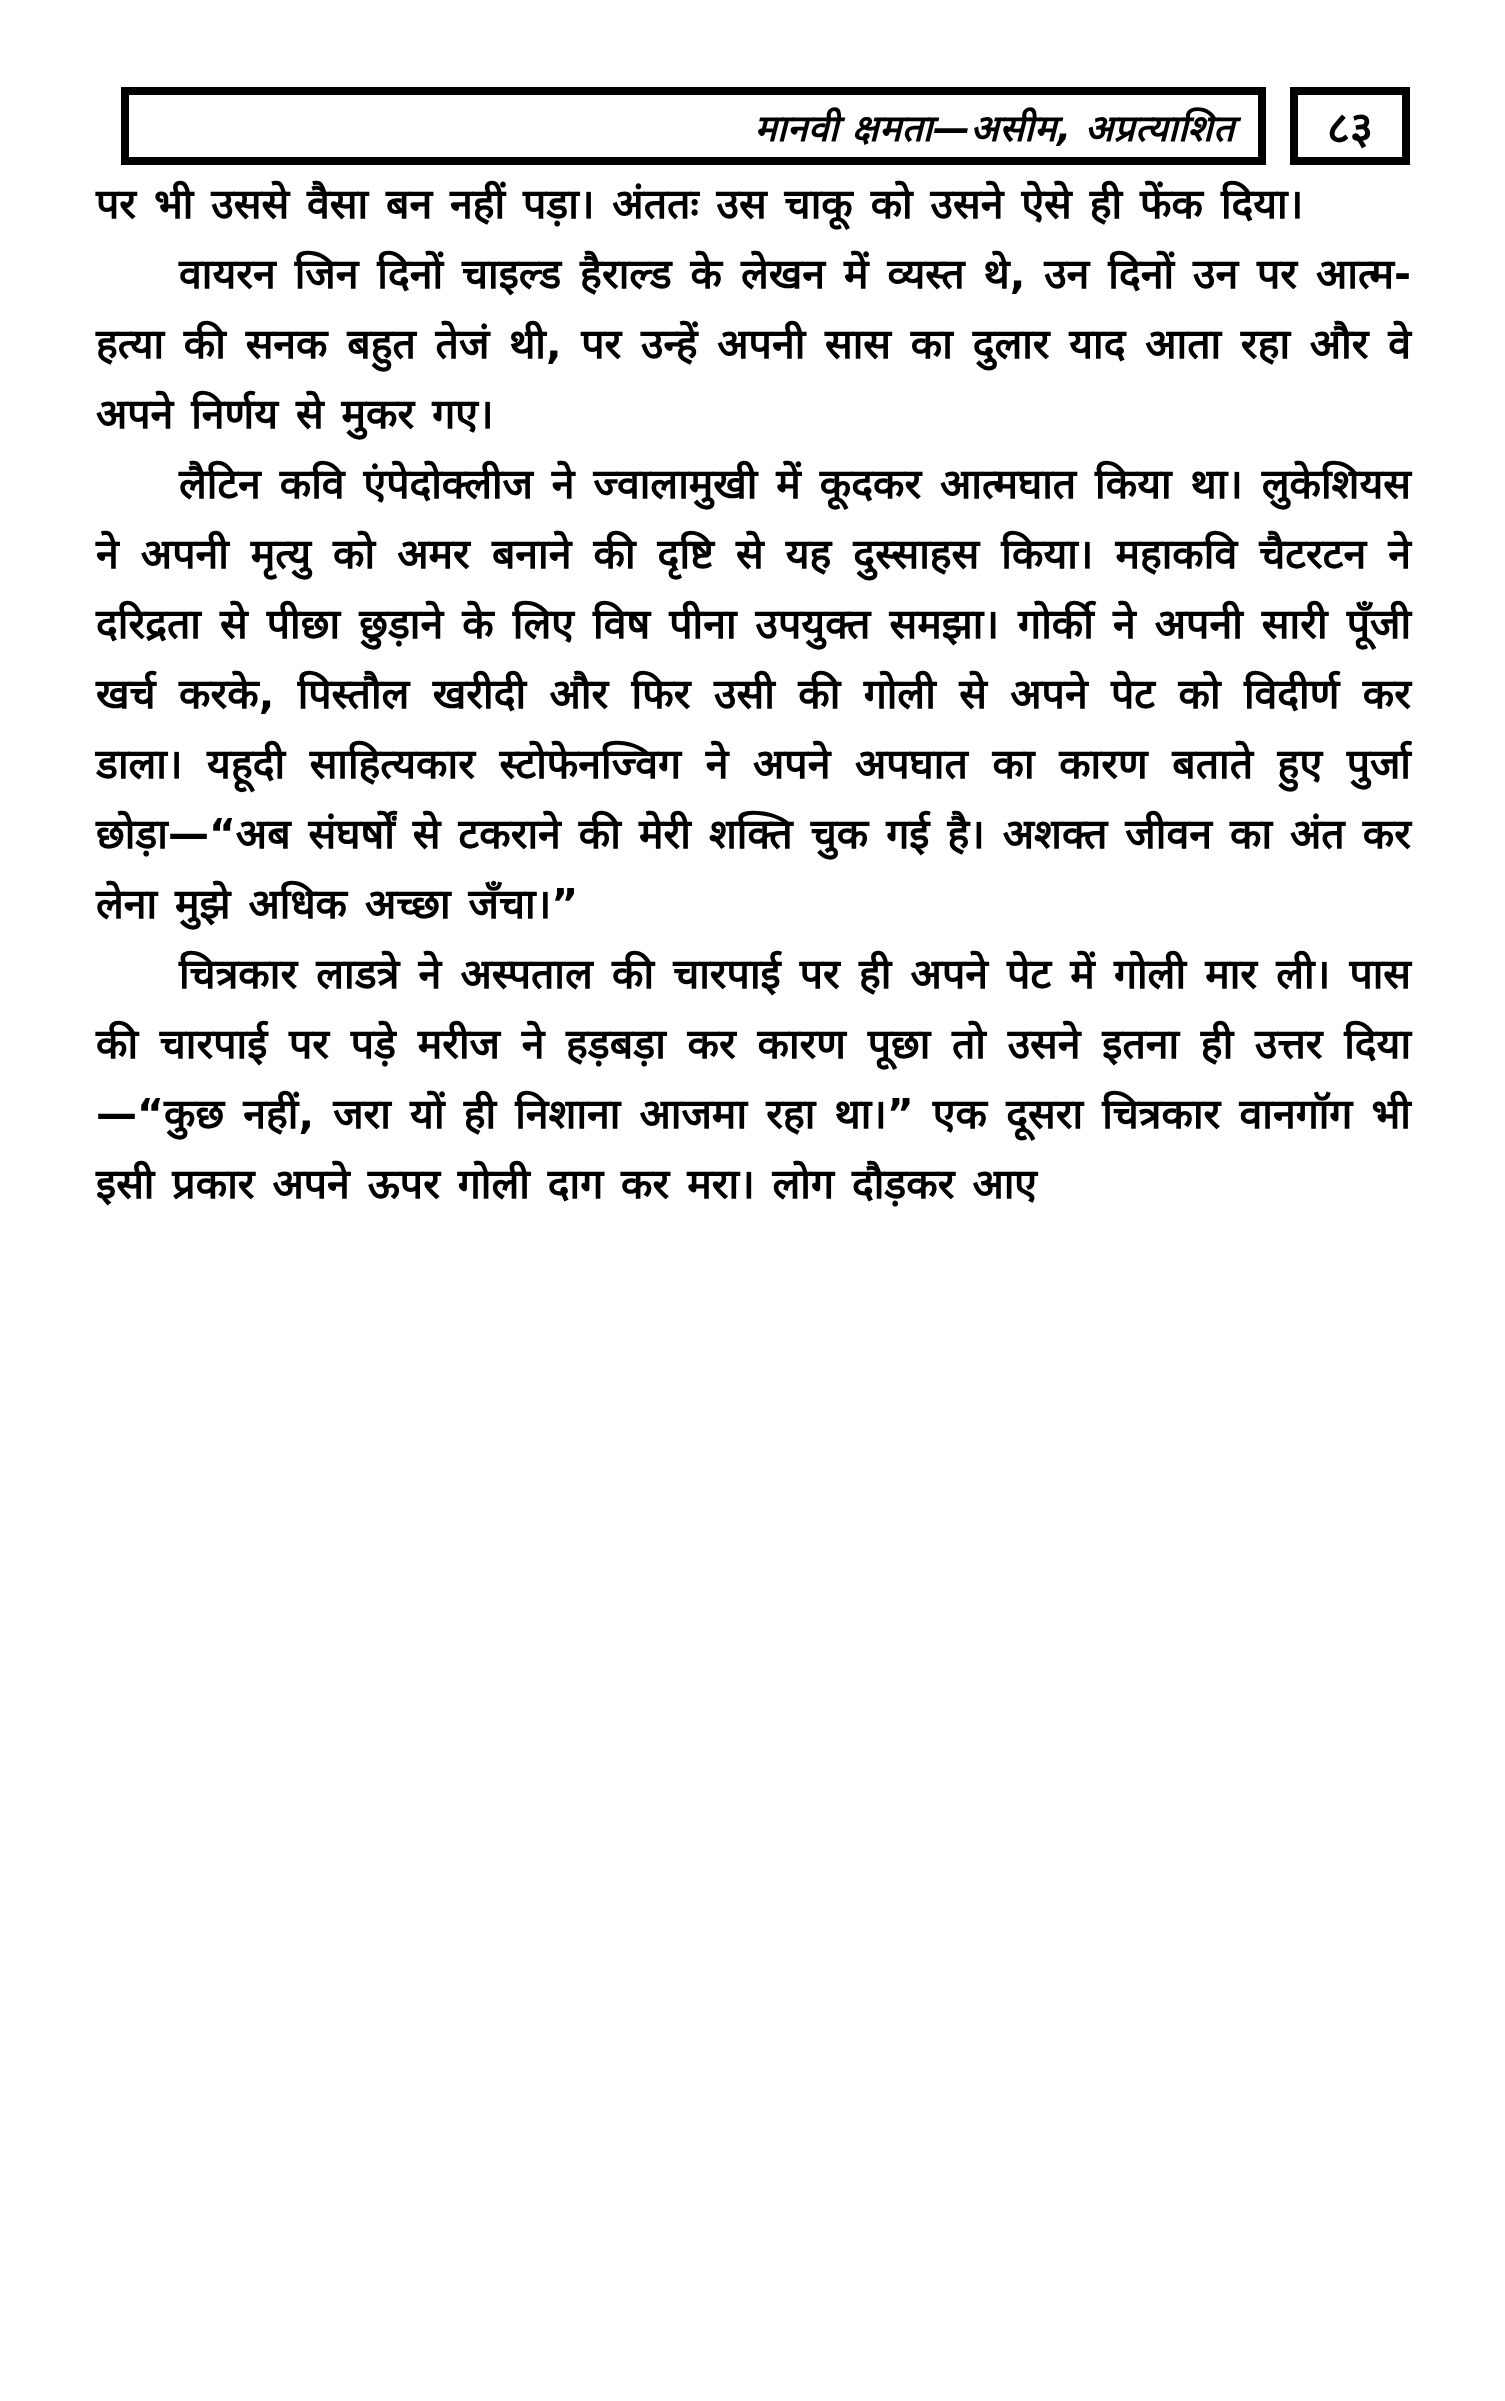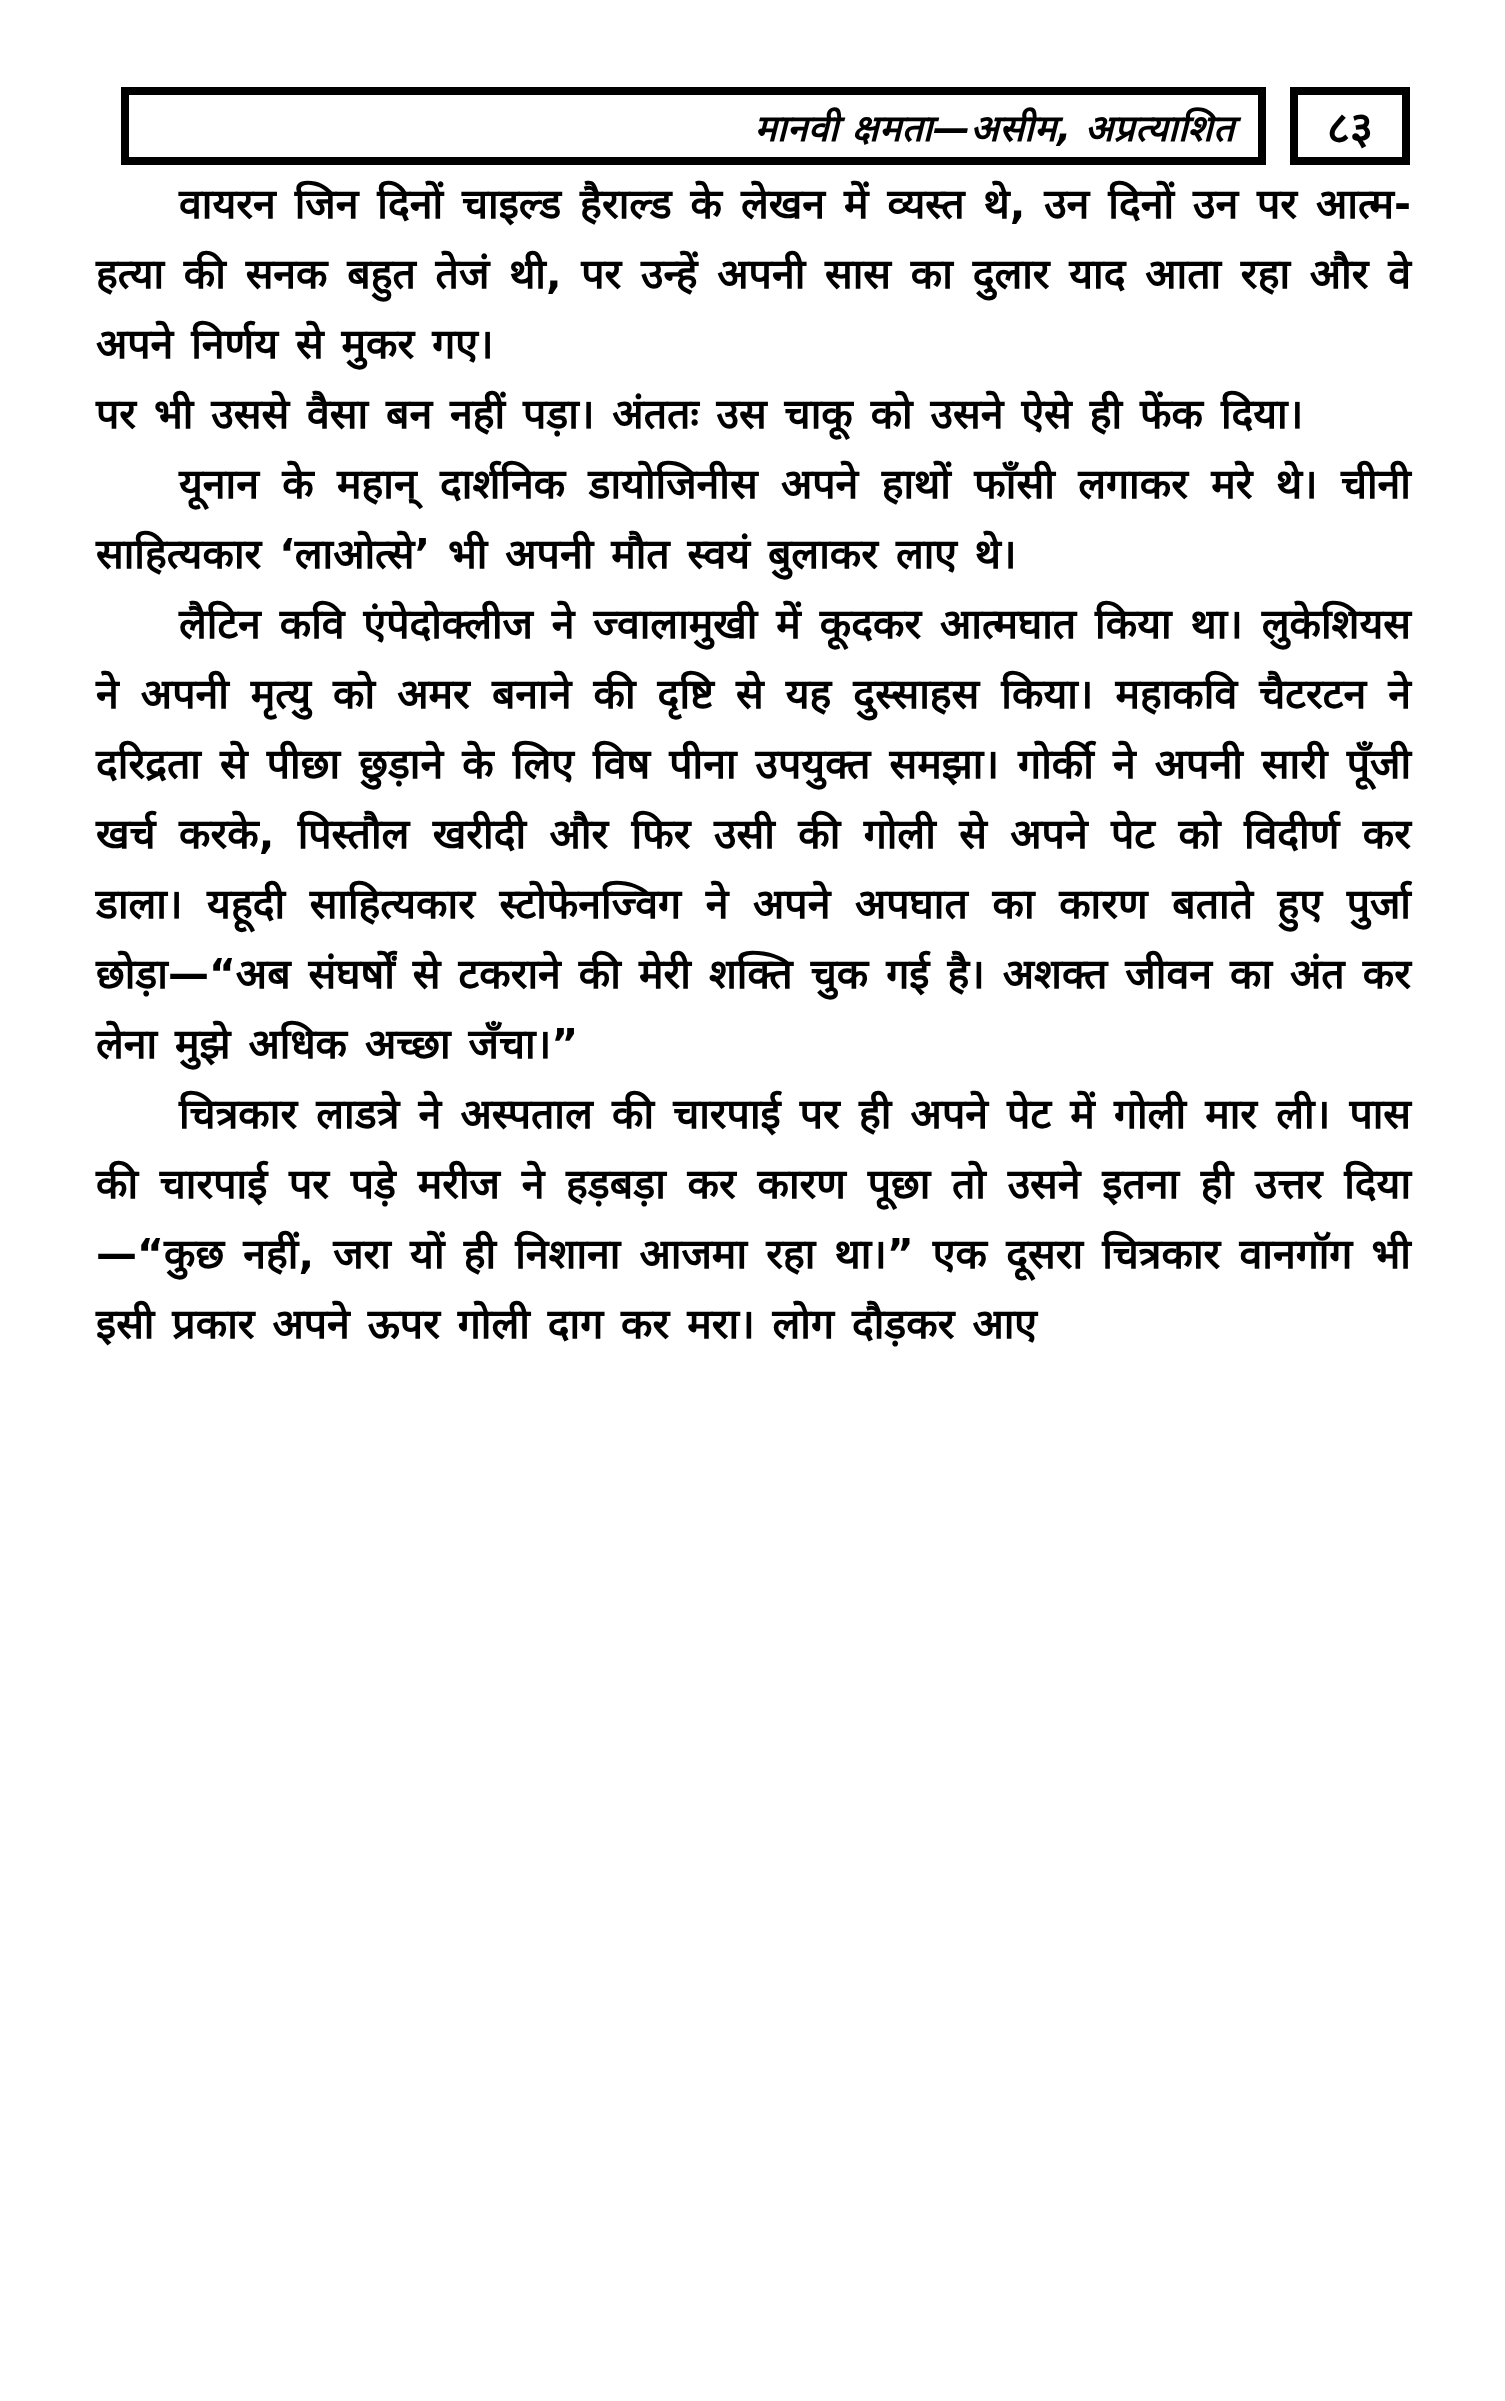--- a/index.html
+++ b/index.html
@@ -85,21 +85,20 @@
   <div class="header">
     <div class="title-box">
       <span class="title">मानवी क्षमता—असीम, अप्रत्याशित</span>
     </div>
     <div class="pageno-box">
       <span class="pageno">८३</span>
     </div>
   </div>
 
   <div class="body-text">
+    <p class="para no-indent">पर भी उससे वैसा बन नहीं पड़ा। अंततः उस चाकू को उसने ऐसे ही फेंक दिया।</p>
     <p class="para">वायरन जिन दिनों चाइल्ड हैराल्ड के लेखन में व्यस्त थे, उन दिनों उन पर आत्म-हत्या की सनक बहुत तेजं थी, पर उन्हें अपनी सास का दुलार याद आता रहा और वे अपने निर्णय से मुकर गए।</p>
-    <p class="para no-indent">पर भी उससे वैसा बन नहीं पड़ा। अंततः उस चाकू को उसने ऐसे ही फेंक दिया।</p>
-    <p class="para">यूनान के महान् दार्शनिक डायोजिनीस अपने हाथों फाँसी लगाकर मरे थे। चीनी साहित्यकार ‘लाओत्से’ भी अपनी मौत स्वयं बुलाकर लाए थे।</p>
     <p class="para">लैटिन कवि एंपेदोक्लीज ने ज्वालामुखी में कूदकर आत्मघात किया था। लुकेशियस ने अपनी मृत्यु को अमर बनाने की दृष्टि से यह दुस्साहस किया। महाकवि चैटरटन ने दरिद्रता से पीछा छुड़ाने के लिए विष पीना उपयुक्त समझा। गोर्की ने अपनी सारी पूँजी खर्च करके, पिस्तौल खरीदी और फिर उसी की गोली से अपने पेट को विदीर्ण कर डाला। यहूदी साहित्यकार स्टोफेनज्विग ने अपने अपघात का कारण बताते हुए पुर्जा छोड़ा—“अब संघर्षों से टकराने की मेरी शक्ति चुक गई है। अशक्त जीवन का अंत कर लेना मुझे अधिक अच्छा जँचा।”</p>
     <p class="para">चित्रकार लाडत्रे ने अस्पताल की चारपाई पर ही अपने पेट में गोली मार ली। पास की चारपाई पर पड़े मरीज ने हड़बड़ा कर कारण पूछा तो उसने इतना ही उत्तर दिया—“कुछ नहीं, जरा यों ही निशाना आजमा रहा था।” एक दूसरा चित्रकार वानगॉग भी इसी प्रकार अपने ऊपर गोली दाग कर मरा। लोग दौड़कर आए</p>
   </div>
 
 </div>
 
 
 </body></html>

